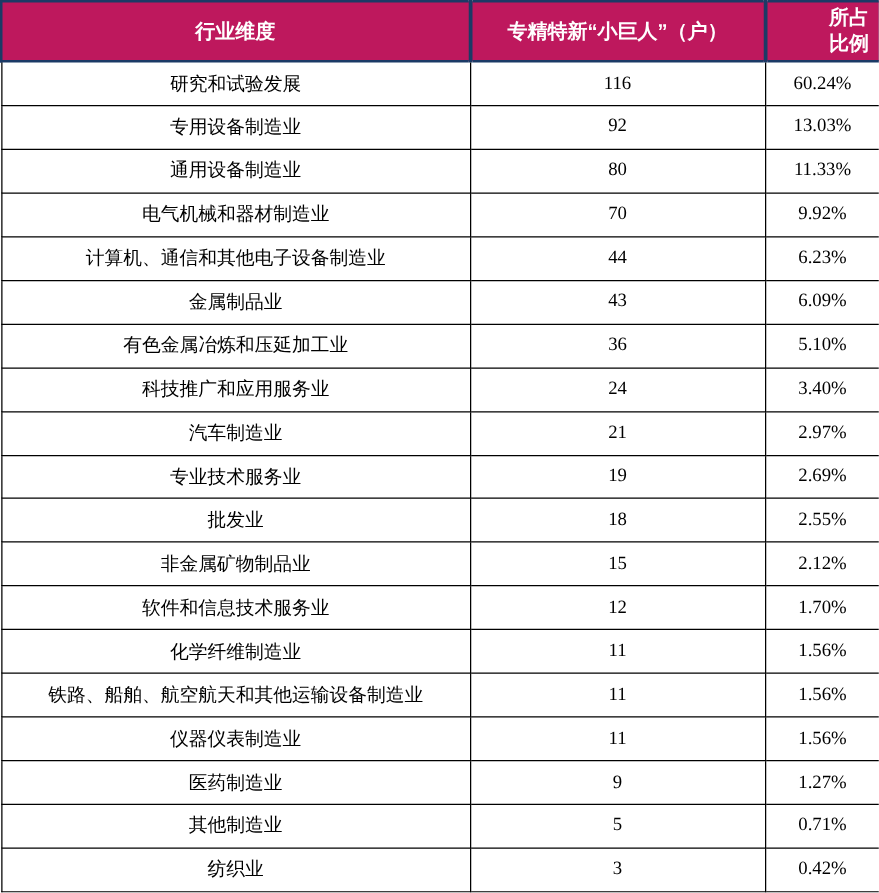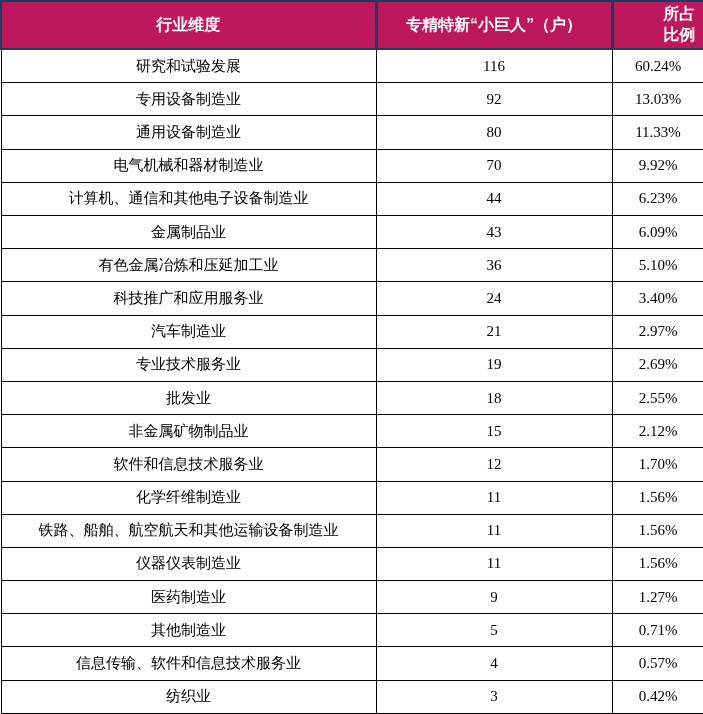--- a/index.html
+++ b/index.html
@@ -174,25 +174,20 @@
     <td>1.27%</td>
   </tr>
 
   <tr>
     <td>其他制造业</td>
     <td>5</td>
     <td>0.71%</td>
   </tr>
 
 
-  <tr>
-    <td>信息传输、软件和信息技术服务业</td>
-    <td>4</td>
-    <td>0.57%</td>
-  </tr>
 
   <tr>
     <td>纺织业</td>
     <td>3</td>
     <td>0.42%</td>
   </tr>
 
 </tbody>
 </table>
 

